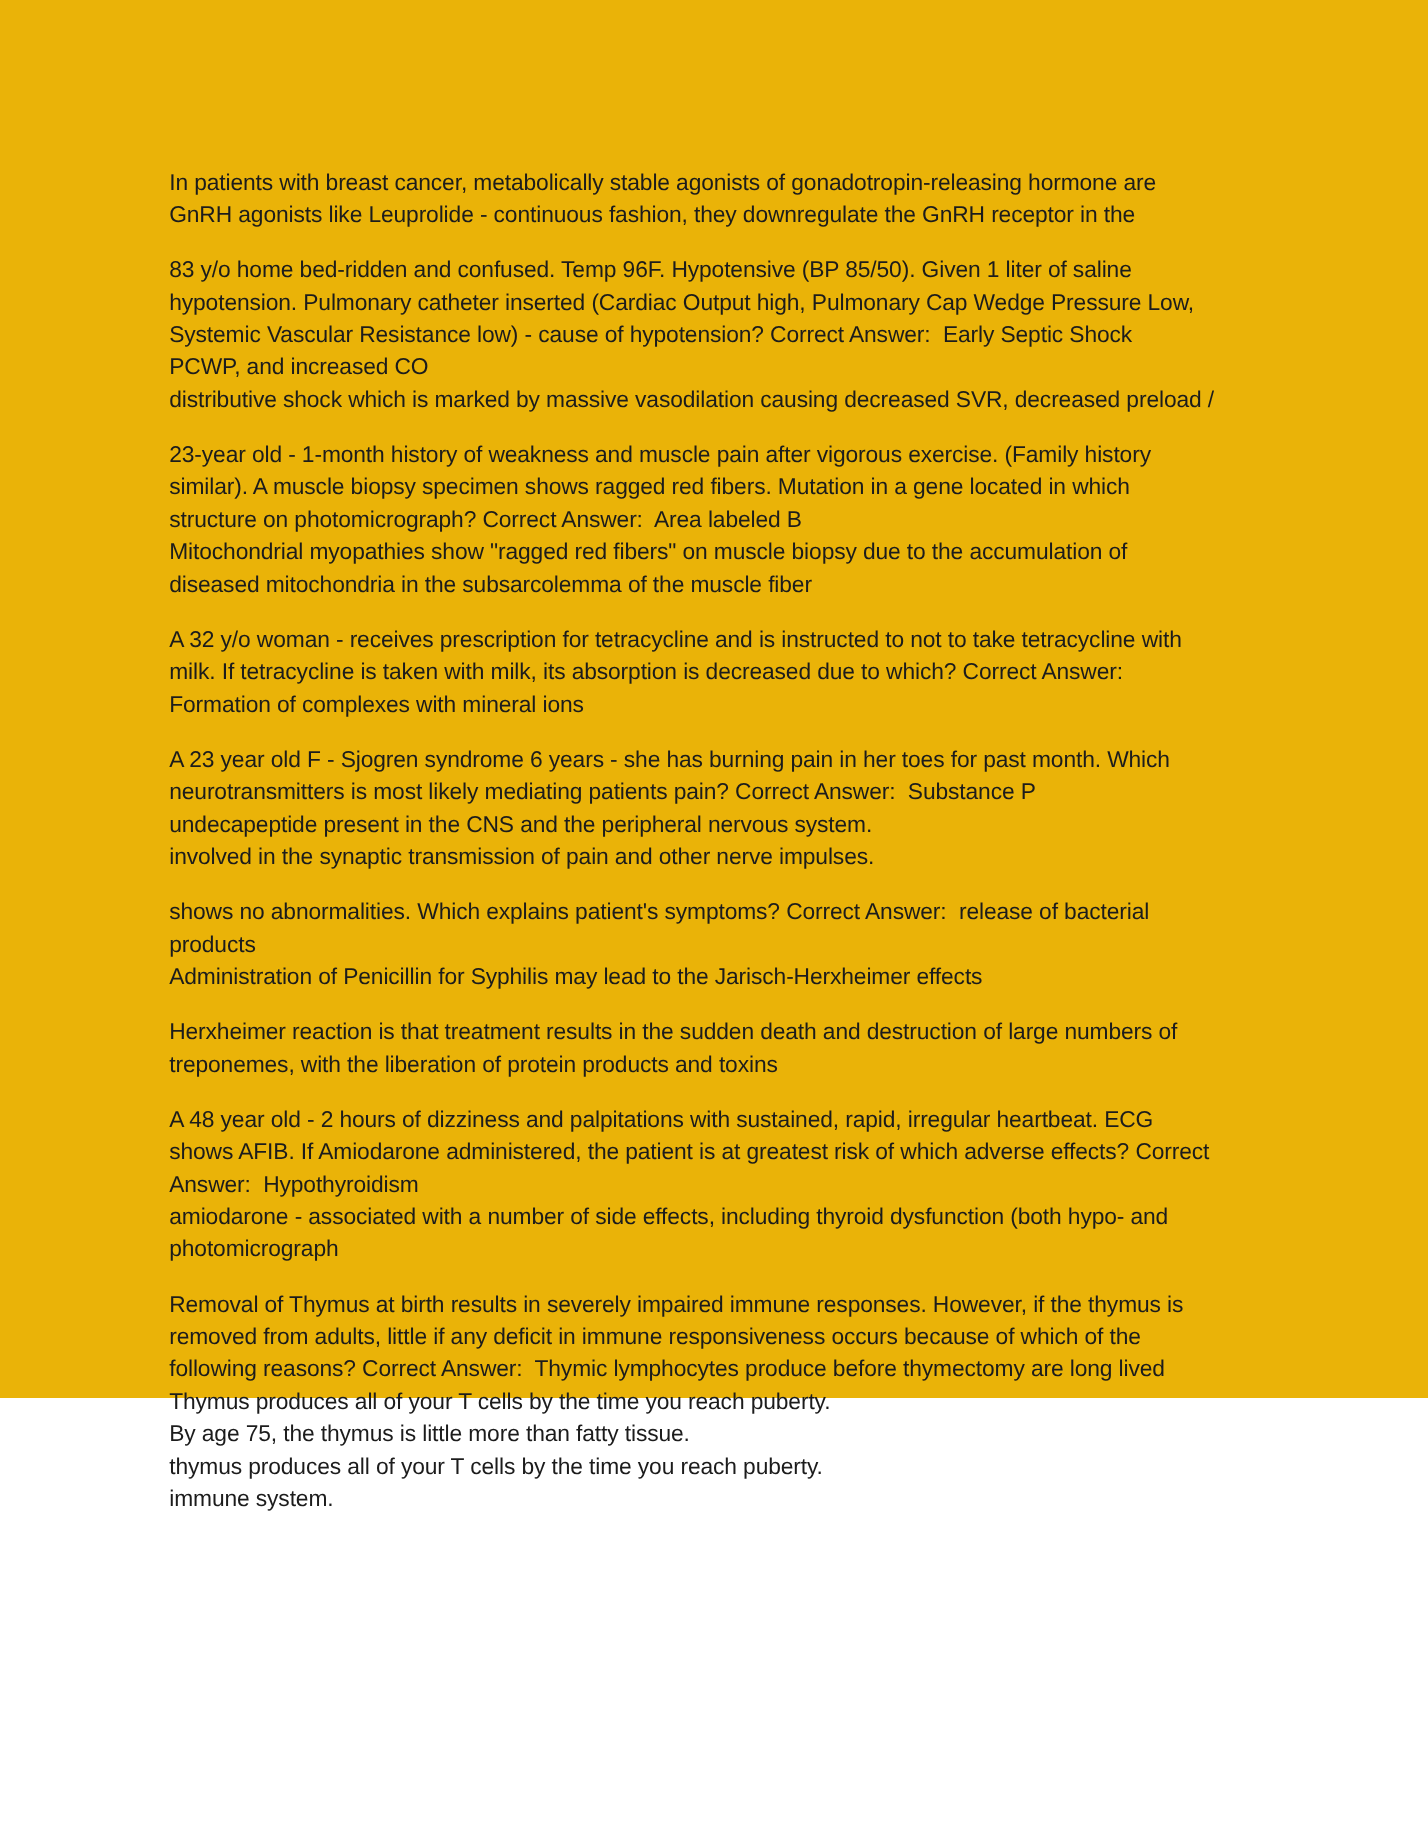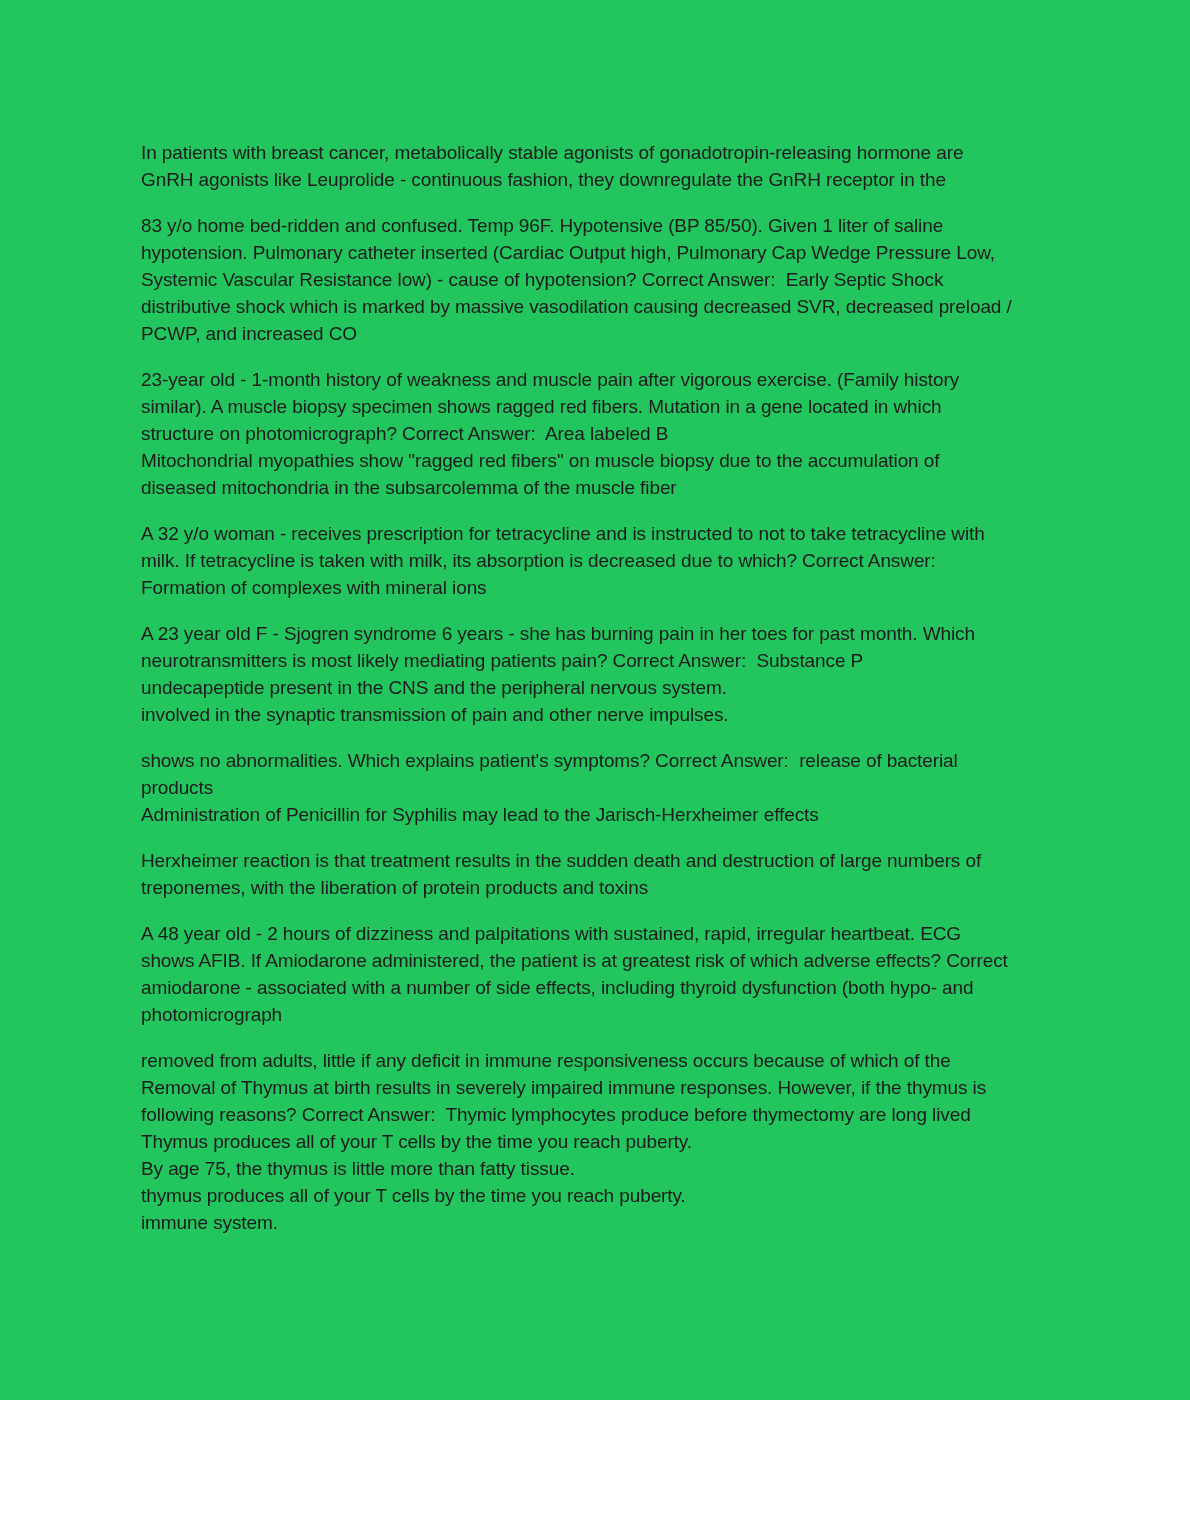--- a/index.html
+++ b/index.html
@@ -11,22 +11,22 @@
     width: 1190px;
     height: 1540px;
     position: relative;
     overflow: hidden;
   }
   .page {
     position: absolute;
     left: 0;
     top: 0;
     width: 1190px;
-    height: 1400px;
-    background: #22c55e;
+    height: 1165px;
+    background: #eab308;
   }
   .doc-content {
     position: absolute;
     left: 141px;
     top: 139px;
     width: 912px;
     font-family: "Liberation Sans", sans-serif;
     font-size: 19px;
     line-height: 27px;
     color: #1c1c1c;
@@ -49,22 +49,22 @@
 <div class="page">
   <div class="doc-content" style="color: rgb(28, 28, 28);">
       <div class="paragraph">
         <div class="line">In patients with breast cancer, metabolically stable agonists of gonadotropin-releasing hormone are</div>
         <div class="line">GnRH agonists like Leuprolide - continuous fashion, they downregulate the GnRH receptor in the</div>
       </div>
       <div class="paragraph">
         <div class="line">83 y/o home bed-ridden and confused. Temp 96F. Hypotensive (BP 85/50). Given 1 liter of saline</div>
         <div class="line">hypotension. Pulmonary catheter inserted (Cardiac Output high, Pulmonary Cap Wedge Pressure Low,</div>
         <div class="line">Systemic Vascular Resistance low) - cause of hypotension? Correct Answer:  Early Septic Shock</div>
+        <div class="line">PCWP, and increased CO</div>
         <div class="line">distributive shock which is marked by massive vasodilation causing decreased SVR, decreased preload /</div>
-        <div class="line">PCWP, and increased CO</div>
       </div>
       <div class="paragraph">
         <div class="line">23-year old - 1-month history of weakness and muscle pain after vigorous exercise. (Family history</div>
         <div class="line">similar). A muscle biopsy specimen shows ragged red fibers. Mutation in a gene located in which</div>
         <div class="line">structure on photomicrograph? Correct Answer:  Area labeled B</div>
         <div class="line">Mitochondrial myopathies show "ragged red fibers" on muscle biopsy due to the accumulation of</div>
         <div class="line">diseased mitochondria in the subsarcolemma of the muscle fiber</div>
       </div>
       <div class="paragraph">
         <div class="line">A 32 y/o woman - receives prescription for tetracycline and is instructed to not to take tetracycline with</div>
@@ -82,26 +82,27 @@
         <div class="line">products</div>
         <div class="line">Administration of Penicillin for Syphilis may lead to the Jarisch-Herxheimer effects</div>
       </div>
       <div class="paragraph">
         <div class="line">Herxheimer reaction is that treatment results in the sudden death and destruction of large numbers of</div>
         <div class="line">treponemes, with the liberation of protein products and toxins</div>
       </div>
       <div class="paragraph">
         <div class="line">A 48 year old - 2 hours of dizziness and palpitations with sustained, rapid, irregular heartbeat. ECG</div>
         <div class="line">shows AFIB. If Amiodarone administered, the patient is at greatest risk of which adverse effects? Correct</div>
+        <div class="line">Answer:  Hypothyroidism</div>
         <div class="line">amiodarone - associated with a number of side effects, including thyroid dysfunction (both hypo- and</div>
         <div class="line">photomicrograph</div>
       </div>
       <div class="paragraph">
+        <div class="line">Removal of Thymus at birth results in severely impaired immune responses. However, if the thymus is</div>
         <div class="line">removed from adults, little if any deficit in immune responsiveness occurs because of which of the</div>
-        <div class="line">Removal of Thymus at birth results in severely impaired immune responses. However, if the thymus is</div>
         <div class="line">following reasons? Correct Answer:  Thymic lymphocytes produce before thymectomy are long lived</div>
         <div class="line">Thymus produces all of your T cells by the time you reach puberty.</div>
         <div class="line">By age 75, the thymus is little more than fatty tissue.</div>
         <div class="line">thymus produces all of your T cells by the time you reach puberty.</div>
         <div class="line">immune system.</div>
       </div>
     </div>
 </div>
 
 </body></html>

